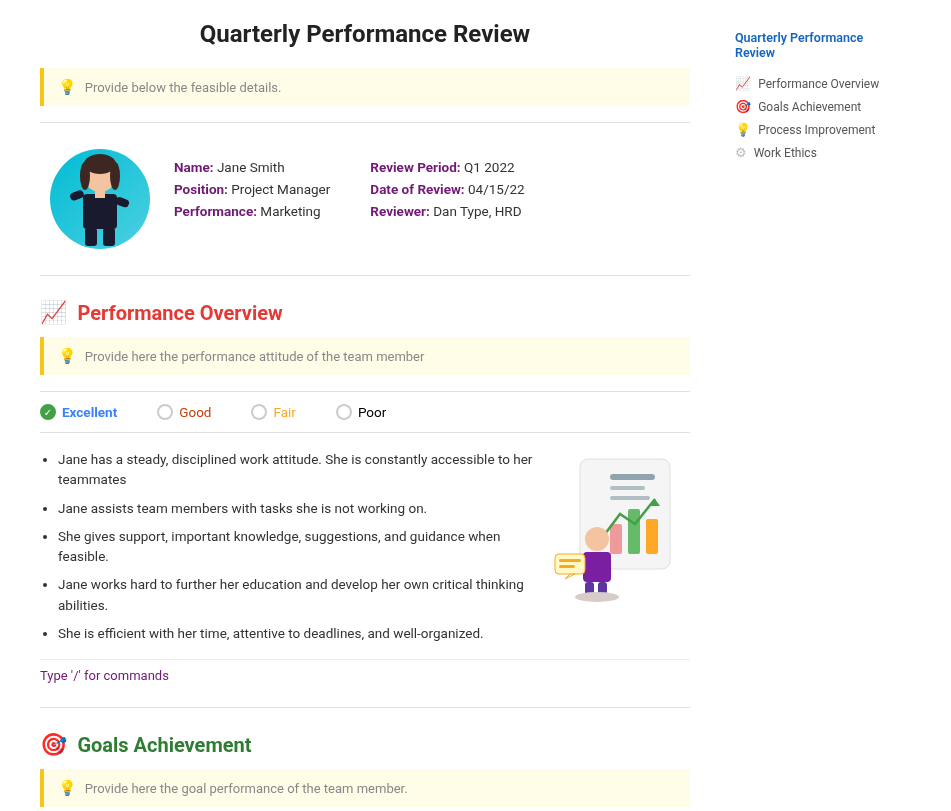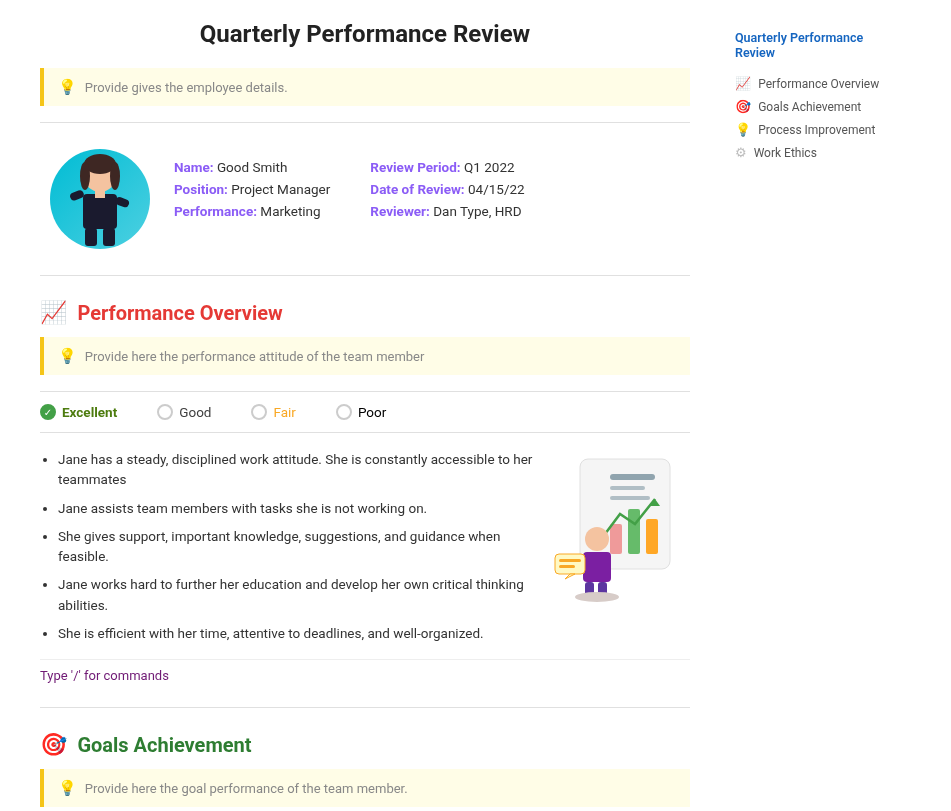--- a/index.html
+++ b/index.html
@@ -75,21 +75,21 @@
       gap: 40px;
       flex: 1;
       padding-top: 10px;
     }
     .info-col p {
       margin-bottom: 6px;
       font-size: 13.5px;
     }
     .info-col p strong {
       font-weight: 700;
-      color: #8b5cf6;
+      color: #701a75;
       margin-top: 24px;
     }
     
     .section-heading {
       display: flex;
       align-items: center;
       gap: 10px;
       margin: 24px 0 12px 0;
     }
     .section-heading .section-icon {
@@ -130,22 +130,22 @@
     }
     .radio-circle.checked {
       border-color: #43a047;
       background: #43a047;
     }
     .radio-circle.checked::after {
       content: '✓';
       color: white;
       font-size: 10px;
     }
-    .rating-excellent { font-weight: 700; color: #4d7c0f; }
-    .rating-good { color: #404040; text-align: center; }
+    .rating-excellent { font-weight: 700; color: #3b82f6; }
+    .rating-good { color: #c2410c; text-align: center; }
     .rating-fair { color: #f9a825; }
     .rating-poor { color: #000000; }
 
     
     .content-with-image {
       display: flex;
       gap: 4px;
       align-items: flex-start;
     }
     .bullet-list {
@@ -202,21 +202,21 @@
 </head>
 <body>
 
 <div class="page-wrapper">
   <div class="main-content">
 
     <h1 class="page-title">Quarterly Performance Review</h1>
 
     <div class="hint-box">
       <span class="hint-icon">💡</span>
-      <span>Provide gives the employee details.</span>
+      <span>Provide below the feasible details.</span>
     </div>
 
     <hr class="divider">
 
     <div class="employee-section">
       <div class="avatar-circle">
         <svg class="person-svg" width="90" height="95" viewBox="0 0 90 95">
 
           <circle cx="45" cy="22" r="16" fill="#f4c3a0"></circle>
 
@@ -233,21 +233,21 @@
           <rect x="62" y="42" width="14" height="8" rx="4" fill="#1a1a2e" transform="rotate(20 62 42)"></rect>
 
           <rect x="40" y="36" width="10" height="8" fill="#f4c3a0"></rect>
         </svg>
       </div>
 
       <div class="employee-info">
         <div class="info-col">
           <p>
             <strong>Name:</strong>
-            <span>Good Smith</span>
+            <span>Jane Smith</span>
           </p>
           <p>
             <strong>Position:</strong>
             <span>Project Manager</span>
           </p>
           <p>
             <strong>Performance:</strong>
             <span>Marketing</span>
           </p>
         </div>

